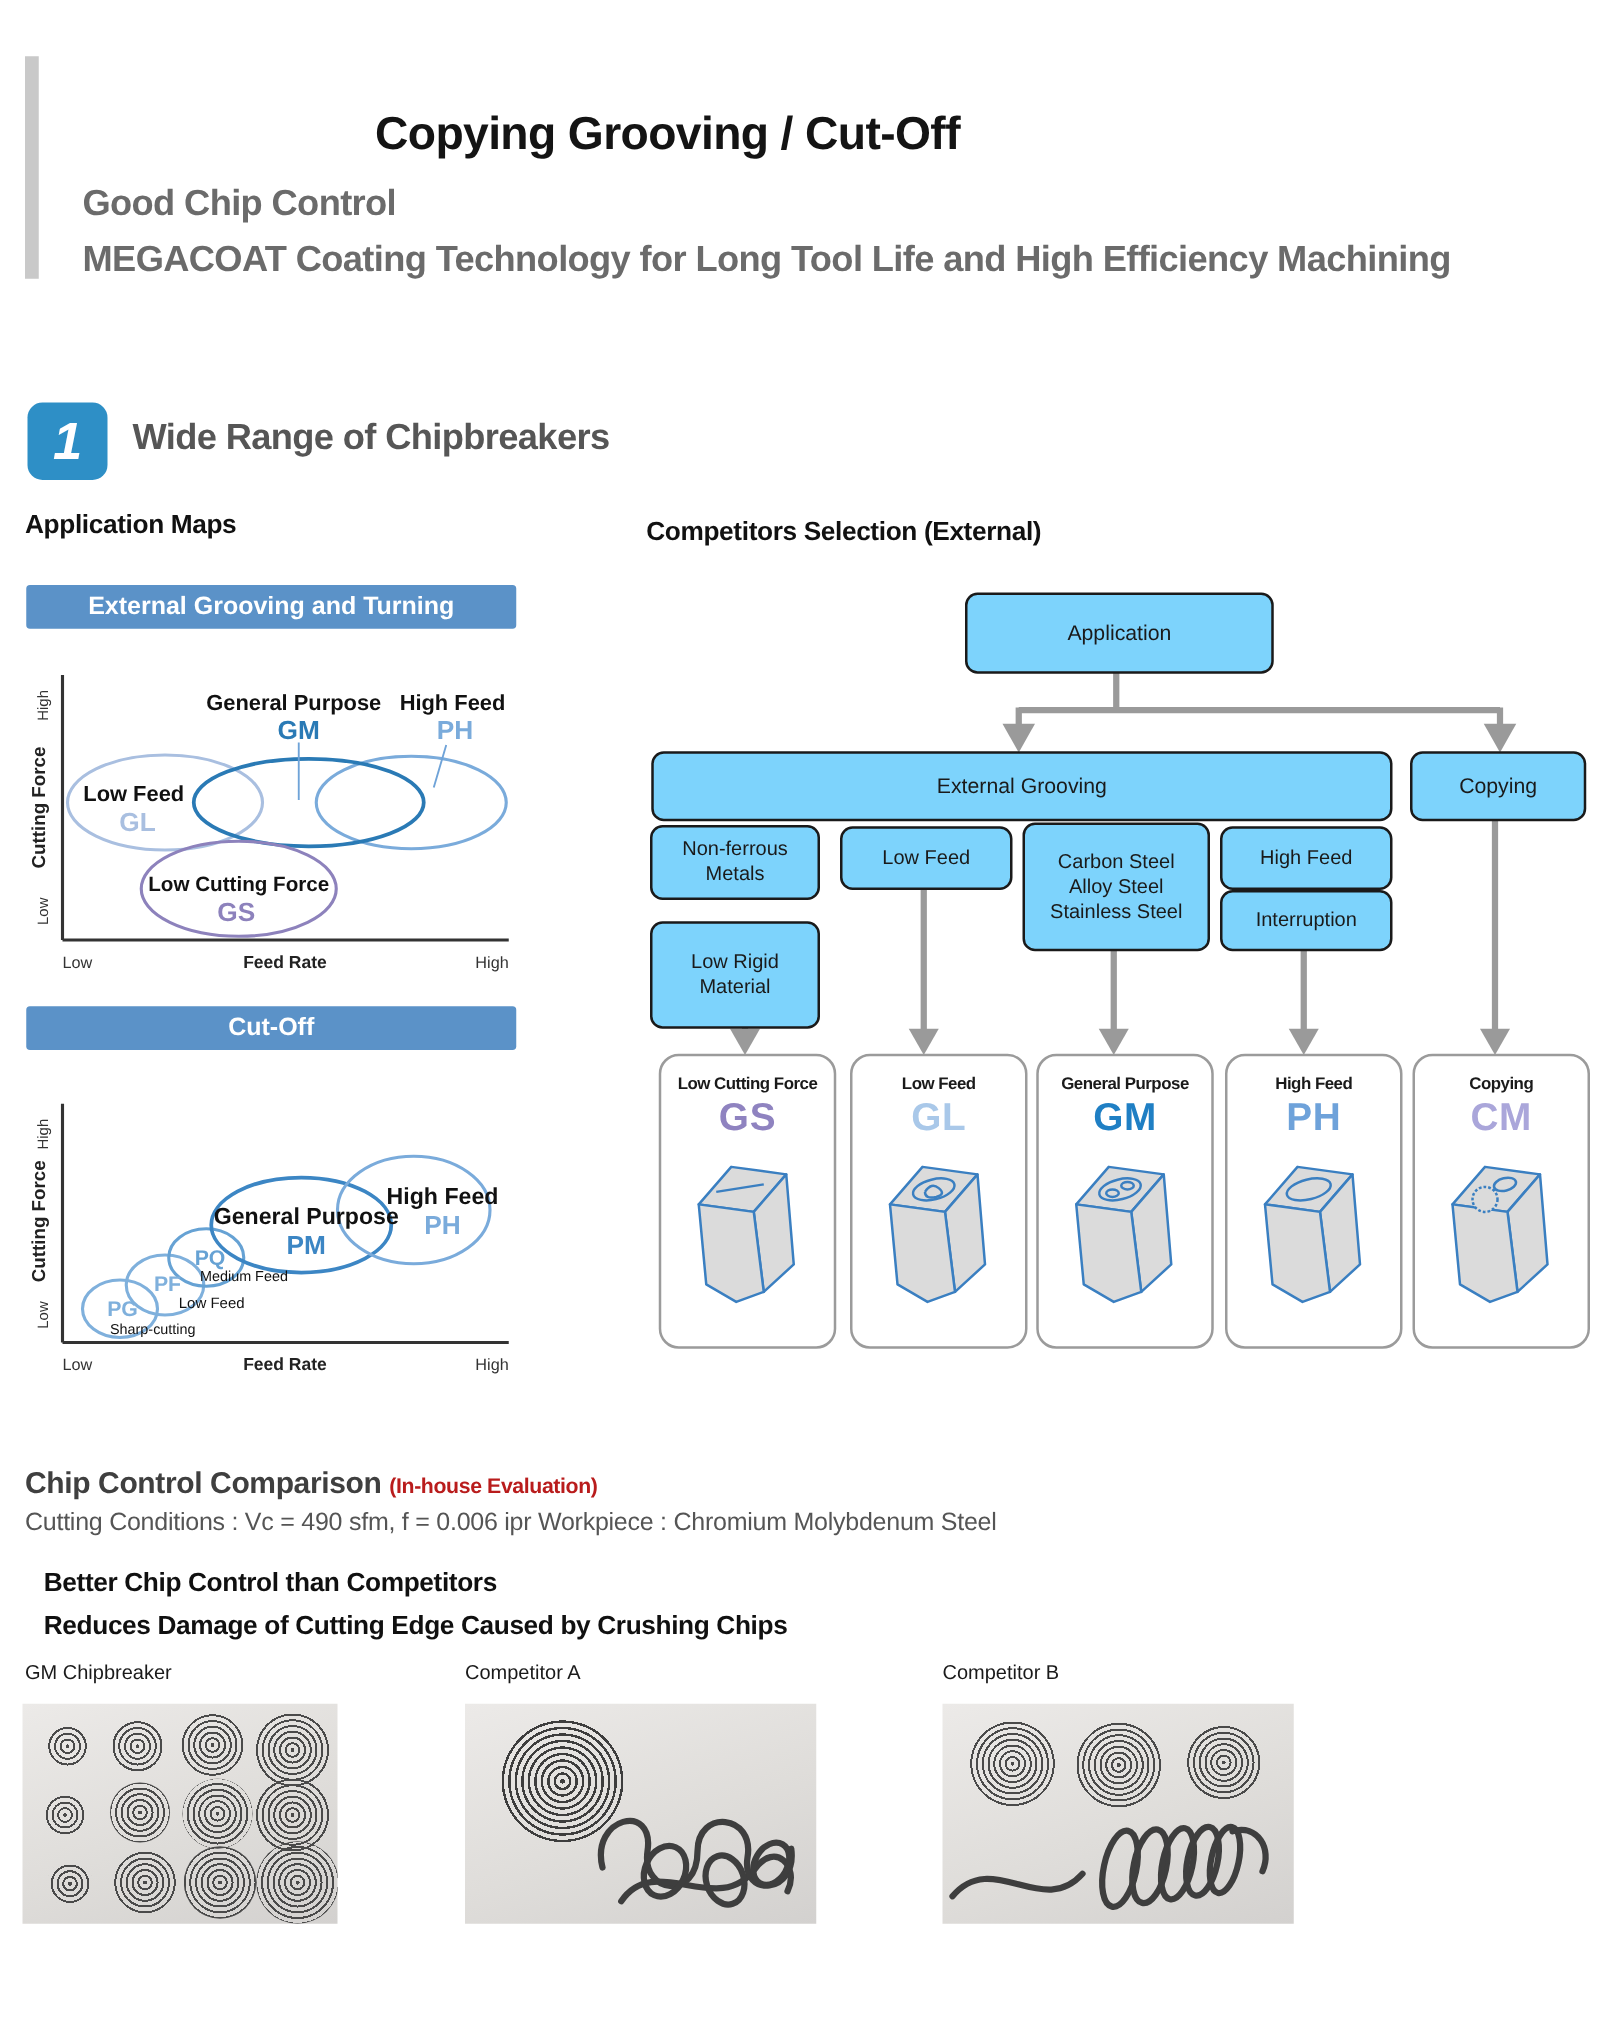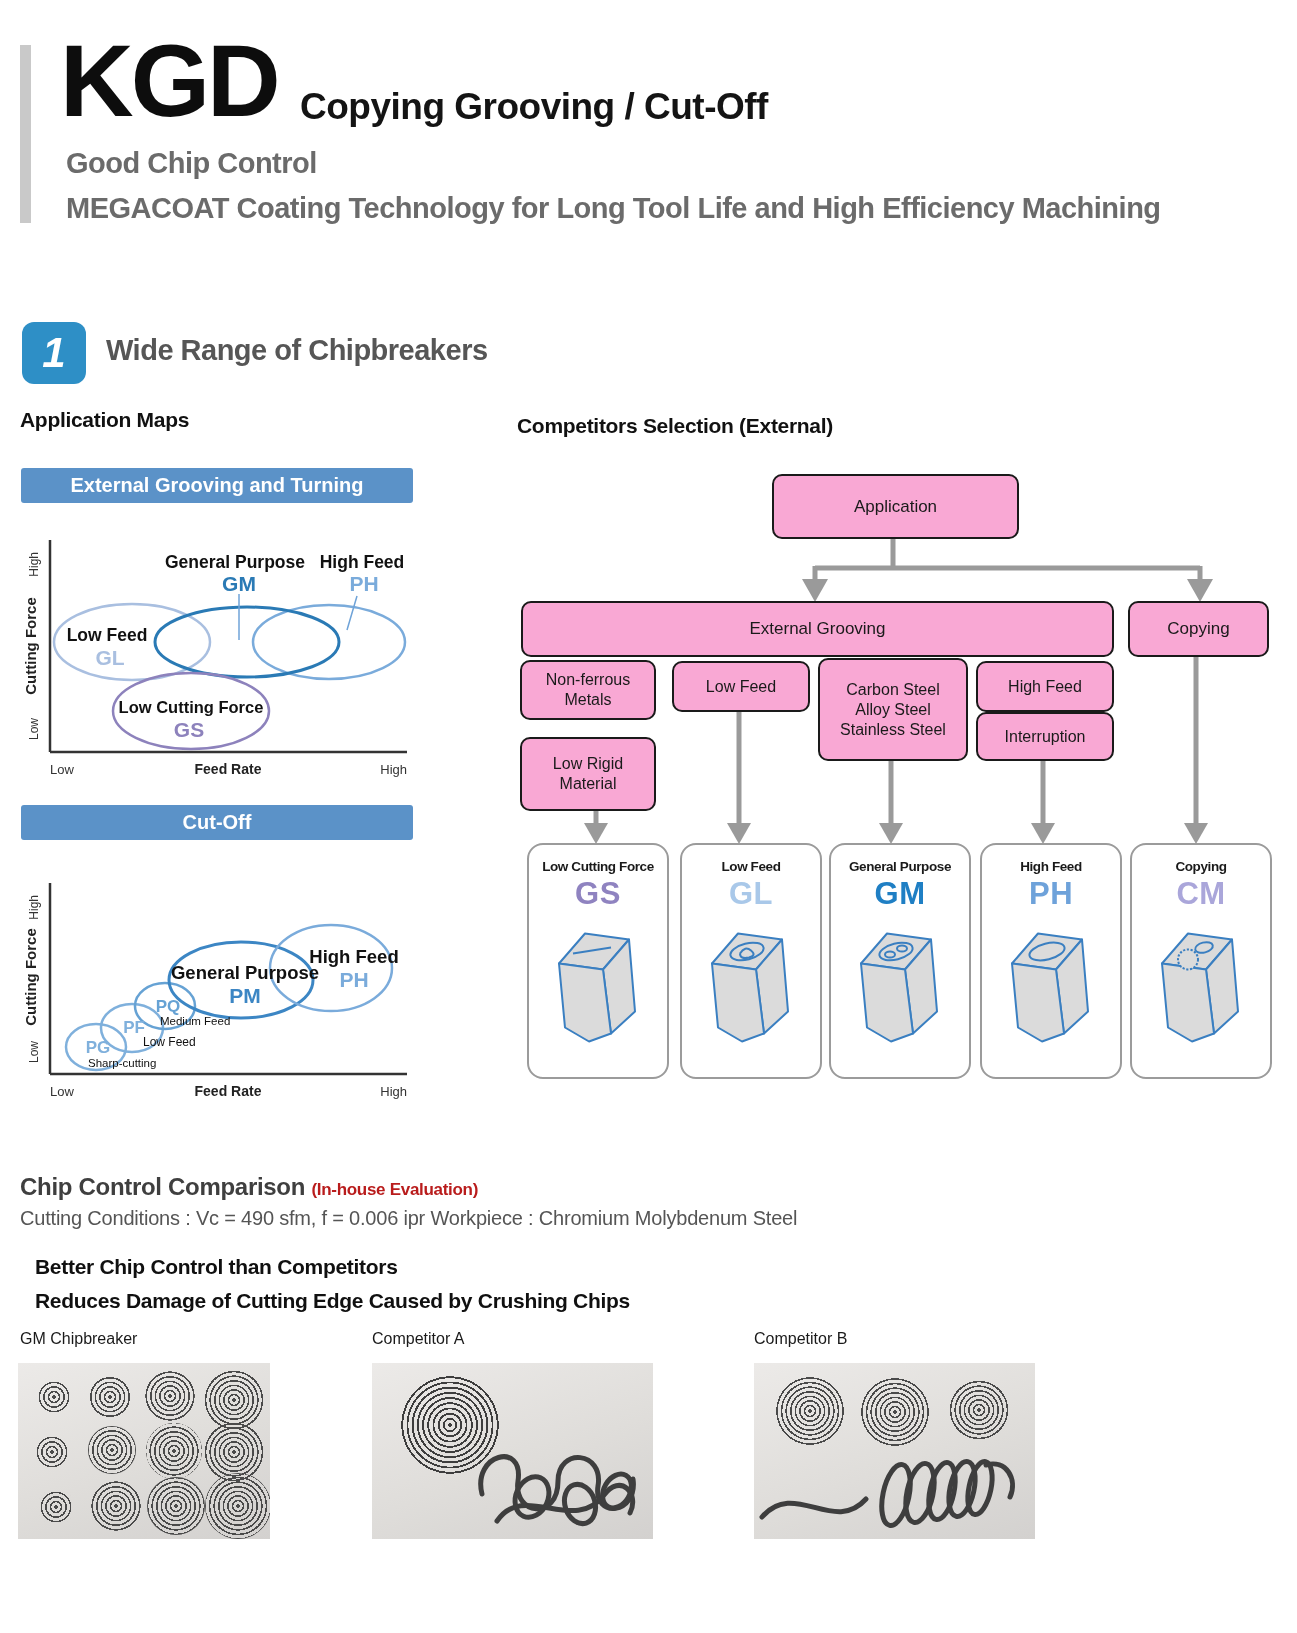--- a/index.html
+++ b/index.html
@@ -20,21 +20,21 @@
            font-size:42px;font-style:italic;font-weight:bold;}
   .sec-title{left:106px;top:334px;font-size:29px;font-weight:bold;color:#565656;letter-spacing:-0.5px;}
 
   .col-heading{font-size:21px;font-weight:bold;color:#111;letter-spacing:-0.3px;}
 
   
   .banner{width:392px;height:35px;background:#5b92c8;border-radius:3px;display:flex;
           align-items:center;justify-content:center;color:#fff;font-size:20px;font-weight:bold;}
 
   
-  .fbox{border:2.5px solid #1a1a1a;border-radius:10px;background:#f9a8d4;display:flex;
+  .fbox{border:2.5px solid #1a1a1a;border-radius:10px;background:#7dd3fc;display:flex;
         flex-direction:column;align-items:center;justify-content:center;text-align:center;
         font-size:16px;color:#1a1a1a;line-height:1.25;}
   .card{border:2px solid #9b9b9b;border-radius:16px;background:#fff;display:flex;
         flex-direction:column;align-items:center;}
   .card-label{margin-top:14px;font-size:13.5px;font-weight:bold;color:#1a1a1a;letter-spacing:-0.4px;white-space:nowrap;}
   .card-code{margin-top:2px;font-size:31px;font-weight:bold;letter-spacing:0.5px;}
   .code-gs{color:#8f83c0;} .code-gl{color:#a9c8e9;} .code-gm{color:#1f7fc4;}
   .code-ph{color:#6ea2da;} .code-cm{color:#aaa6da;text-align:center;}
   .insert{margin-top:4px;}
   .insert polygon,.insert path,.insert ellipse,.insert circle,.insert line
@@ -53,21 +53,20 @@
   .squiggle path,.squiggle ellipse{fill:none;stroke:#3e3e3e;stroke-width:5;stroke-linecap:round;}
 
   svg text{font-family:"Liberation Sans",sans-serif;}
 </style>
 </head>
 <body>
 
 <div class="page">
 
   <div class="abs side-bar"></div>
-  <div class="abs kgd">KGD</div>
   <div class="abs kgd-sub">Copying Grooving / Cut-Off</div>
   <div class="abs tagline1">Good Chip Control</div>
   <div class="abs tagline2">MEGACOAT Coating Technology for Long Tool Life and High Efficiency Machining</div>
 
   <div class="abs sec-num">1</div>
   <div class="abs sec-title">Wide Range of Chipbreakers</div>
 
   <div class="abs col-heading" style="left:20px;top:408px;">Application Maps</div>
   <div class="abs col-heading" style="left:517px;top:414px;">Competitors Selection (External)</div>
 
@@ -147,21 +146,21 @@
   <div class="abs fbox" style="left:1128px;top:601px;width:137px;height:52px;font-size:17px;">Copying</div>
   <div class="abs fbox" style="left:520px;top:660px;width:136px;height:60px;padding:18px 8px;box-sizing:border-box;">Non-ferrous Metals</div>
   <div class="abs fbox" style="left:672px;top:661px;width:134px;height:47px;">Low Feed</div>
   <div class="abs fbox" style="left:818px;top:658px;width:146px;height:99px;">
     <span>Carbon Steel</span>
     <span>Alloy Steel</span>
     <span>Stainless Steel</span>
   </div>
   <div class="abs fbox" style="left:976px;top:661px;width:134px;height:47px;">High Feed</div>
   <div class="abs fbox" style="left:976px;top:712px;width:134px;height:45px;">Interruption</div>
-  <div class="abs fbox" style="left:520px;top:737px;width:136px;height:74px;padding:0 14px;box-sizing:border-box;">Low Rigid Material</div>
+  <div class="abs fbox" style="left:520px;top:737px;width:136px;height:86px;padding:0 14px;box-sizing:border-box;">Low Rigid Material</div>
 
   <div class="abs card" style="left:527px;top:843px;width:138px;height:232px;">
     <div class="card-label">Low Cutting Force</div>
     <div class="card-code code-gs">GS</div>
     <svg class="insert" width="110" height="128" viewBox="0 0 110 125">
       <polygon points="16,46 42,16 86,22 60,52" fill="#e3e3e3"></polygon>
       <polygon points="60,52 86,22 92,94 68,116" fill="#cfcfcf"></polygon>
       <polygon points="16,46 60,52 68,116 46,124 22,110" fill="#dbdbdb"></polygon>
       <line x1="30" y1="36" x2="68" y2="30" fill="none"></line>
     </svg>

